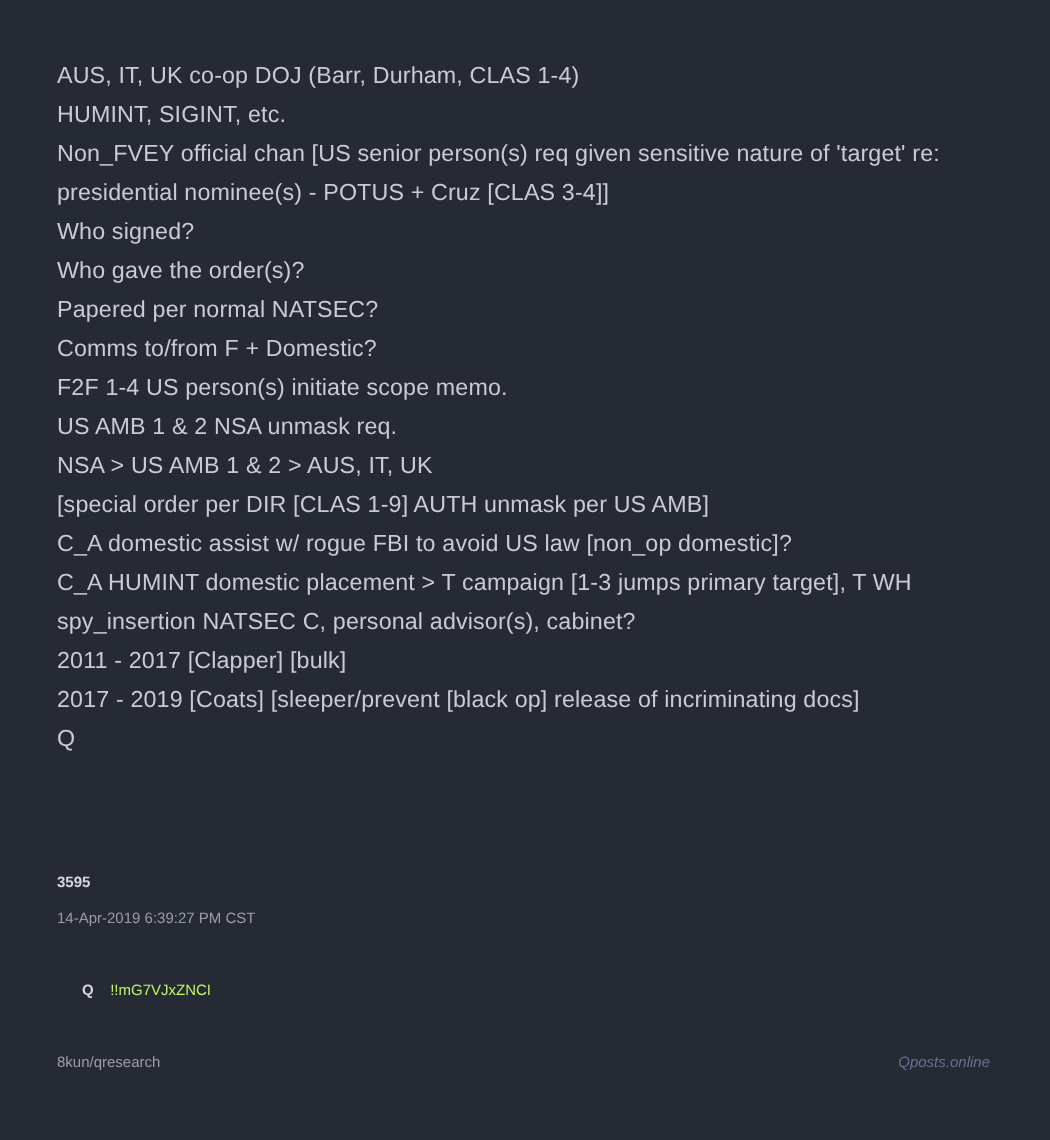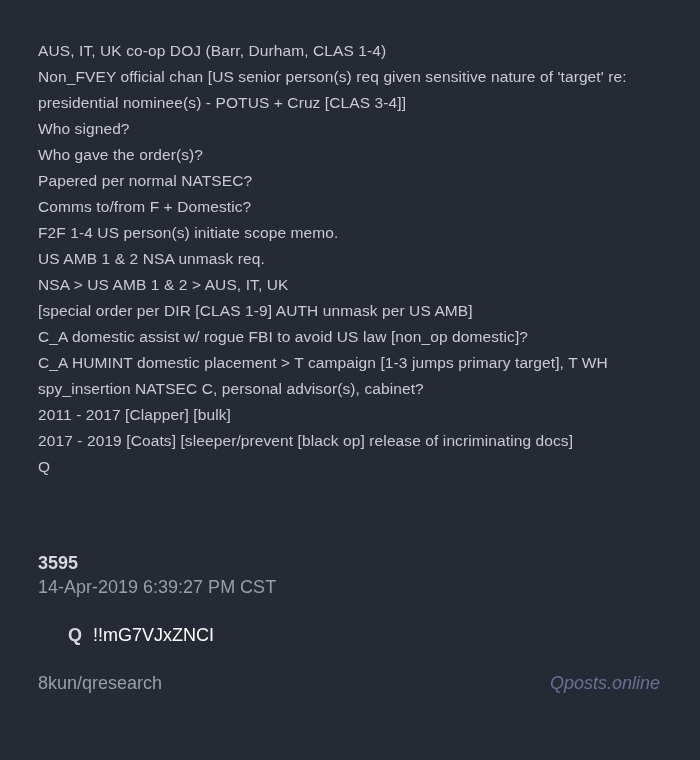--- a/index.html
+++ b/index.html
@@ -22,37 +22,37 @@
     font-size: 15.5px;
     line-height: 26px;
     white-space: pre;
     letter-spacing: 0.1px;
     color: #c9cbd2;
   }
   .post-meta {
     margin-top: 71px;
   }
   .meta-line {
-    font-size: 18px;
+    font-size: 10px;
     line-height: 24px;
     white-space: pre;
   }
   .post-number {
     font-weight: bold;
     color: #d6d8dc;
   }
   .timestamp {
     color: #9a9ea8;
   }
   .author {
     font-weight: bold;
     color: #d6d8dc;
   }
   .tripcode {
-    color: #ffffff;
+    color: #bef264;
     margin-left: 11px;
   }
   .board-row {
     display: flex;
     justify-content: space-between;
     align-items: baseline;
   }
   .board {
     color: #9a9ea8;
   }
@@ -65,20 +65,21 @@
 </style>
 </head>
 <body>
 
 <div class="page">
 
   <div class="post-body">
 
       <div class="body-line">AUS, IT, UK co-op DOJ (Barr, Durham, CLAS 1-4)</div>
 
+      <div class="body-line">HUMINT, SIGINT, etc.</div>
 
       <div class="body-line">Non_FVEY official chan [US senior person(s) req given sensitive nature of 'target' re:</div>
 
       <div class="body-line">presidential nominee(s) - POTUS + Cruz [CLAS 3-4]]</div>
 
       <div class="body-line">Who signed?</div>
 
       <div class="body-line">Who gave the order(s)?</div>
 
       <div class="body-line">Papered per normal NATSEC?</div>

